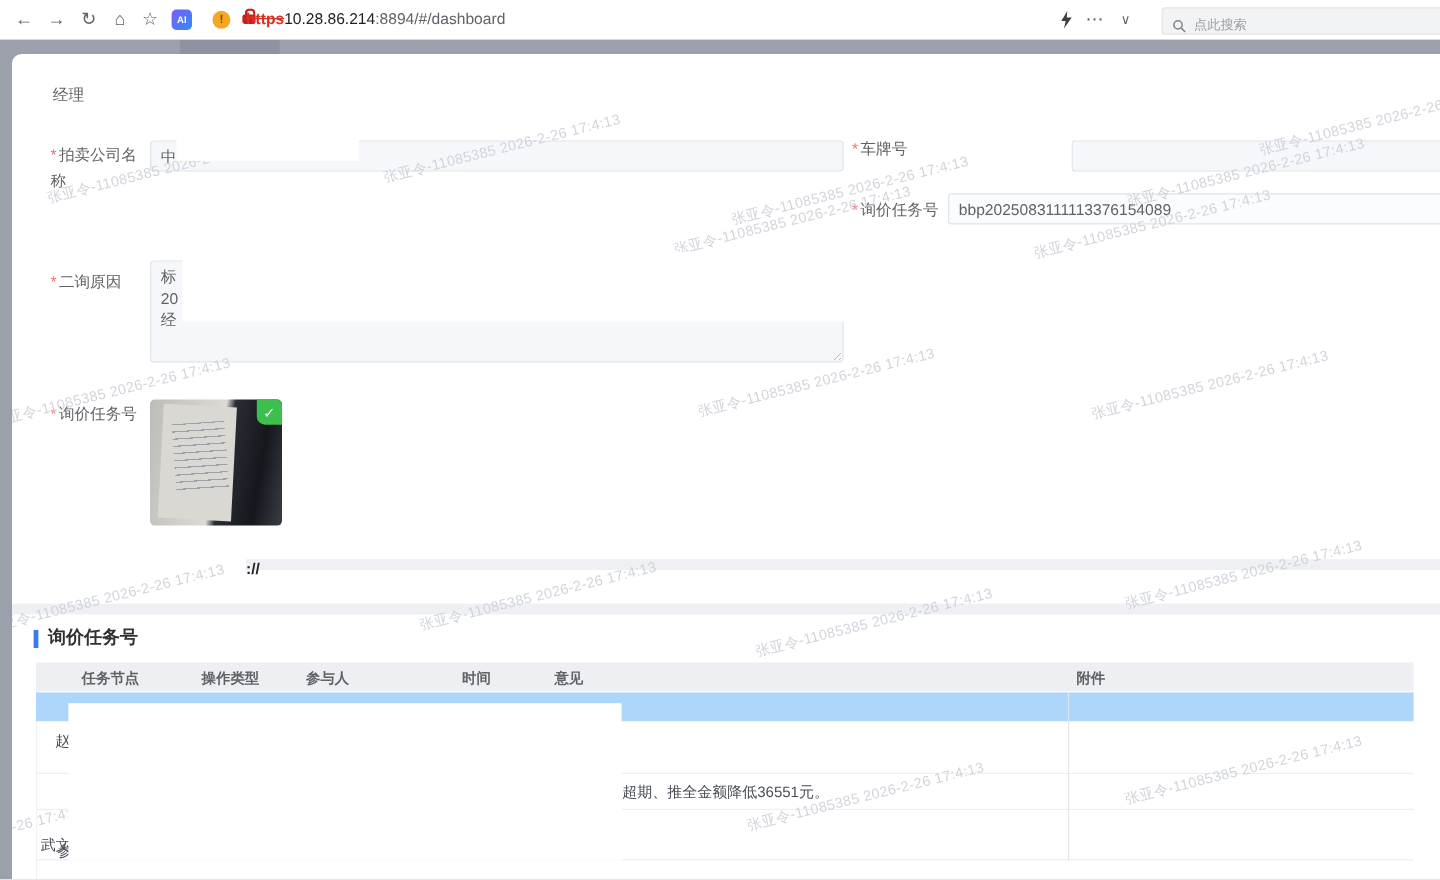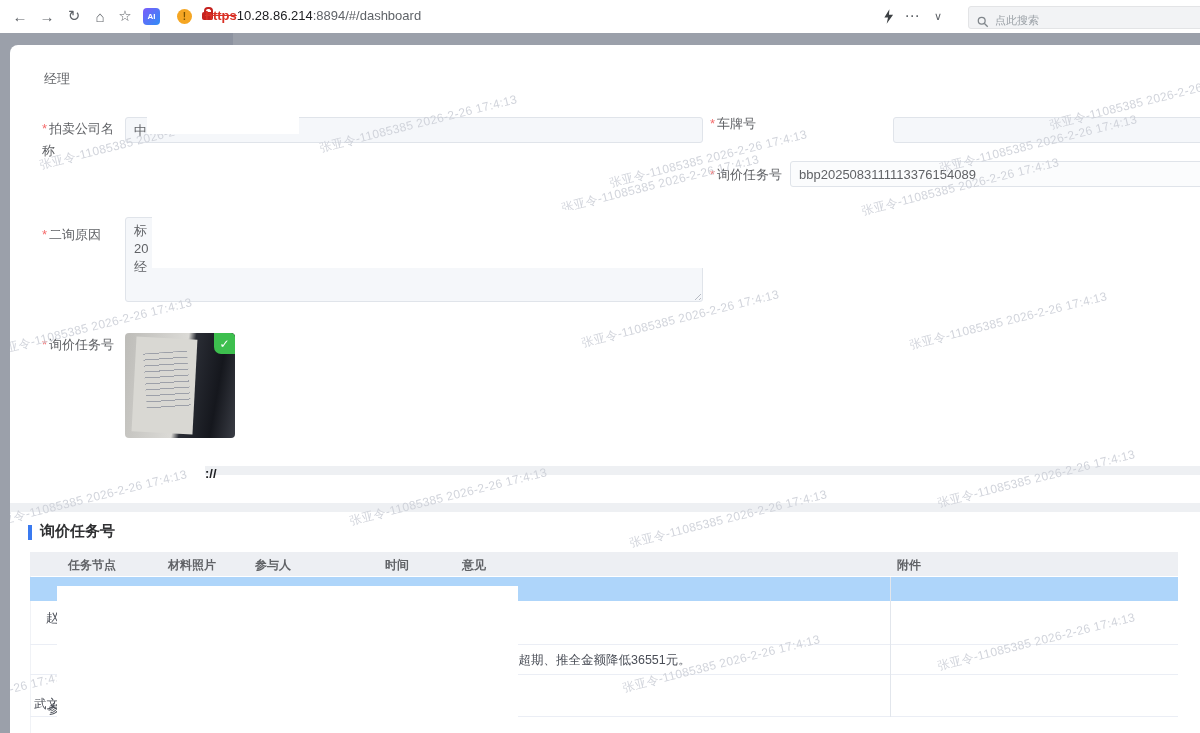--- a/index.html
+++ b/index.html
@@ -152,21 +152,21 @@
 
     <div class="sep"></div>
 
     <div class="secbar"></div>
     <div class="sectitle">询价任务号</div>
 
     <div class="table">
       <div class="tleft"></div>
       <div class="thead">
         <span class="th" style="left:38px;">任务节点</span>
-        <span class="th" style="left:138px;">材料照片</span>
+        <span class="th" style="left:138px;">操作类型</span>
         <span class="th" style="left:225px;">参与人</span>
         <span class="th" style="left:355px;">时间</span>
         <span class="th" style="left:432px;">意见</span>
         <span class="th" style="left:867px;">附件</span>
       </div>
 
       <div class="row rowsel"></div>
 
       <div class="row r" style="top:49px;height:44px;">
         <span class="cell" style="left:16px;top:9px;text-align:center;">赵文</span>

